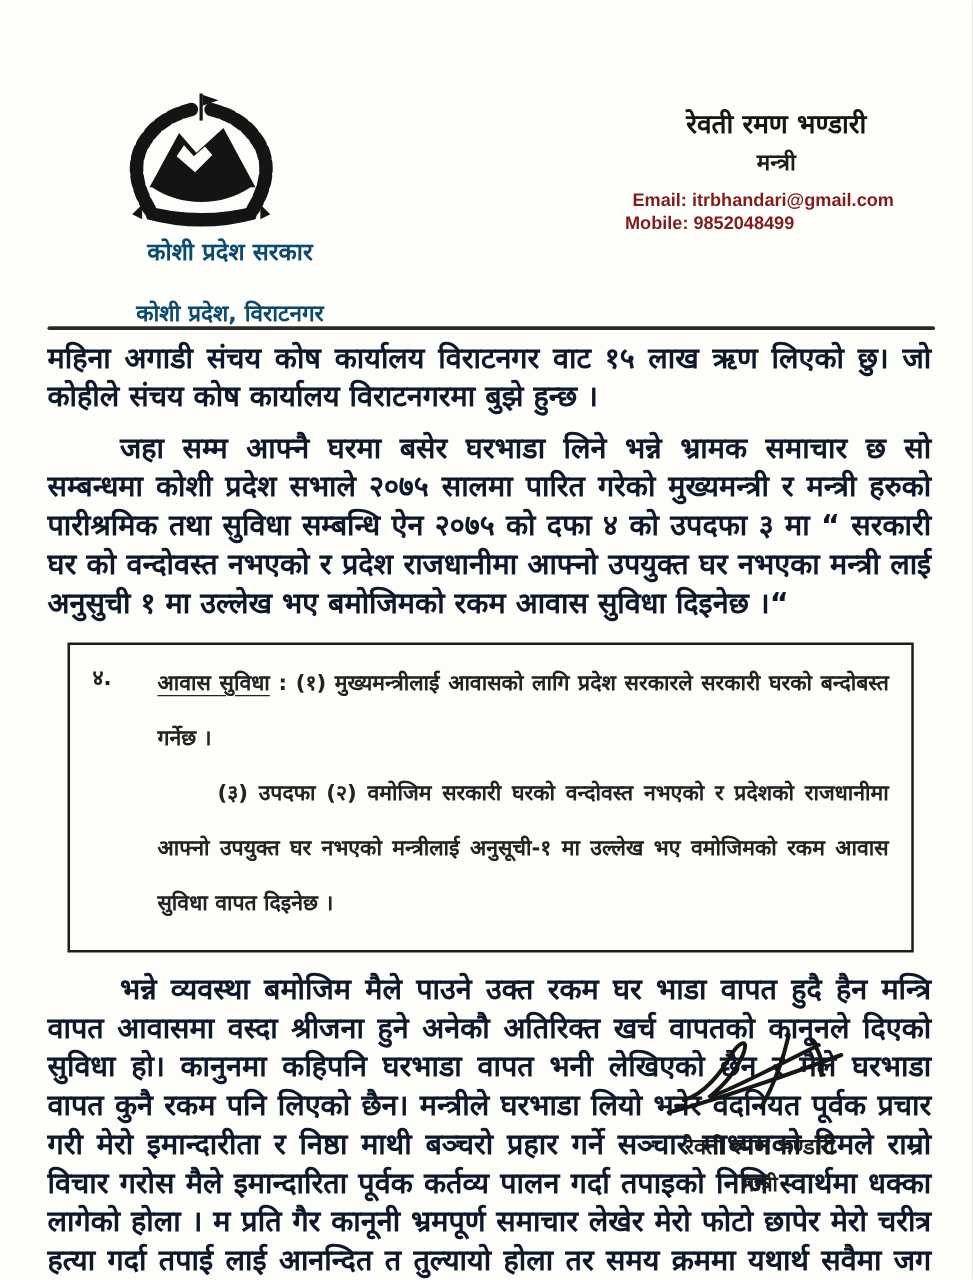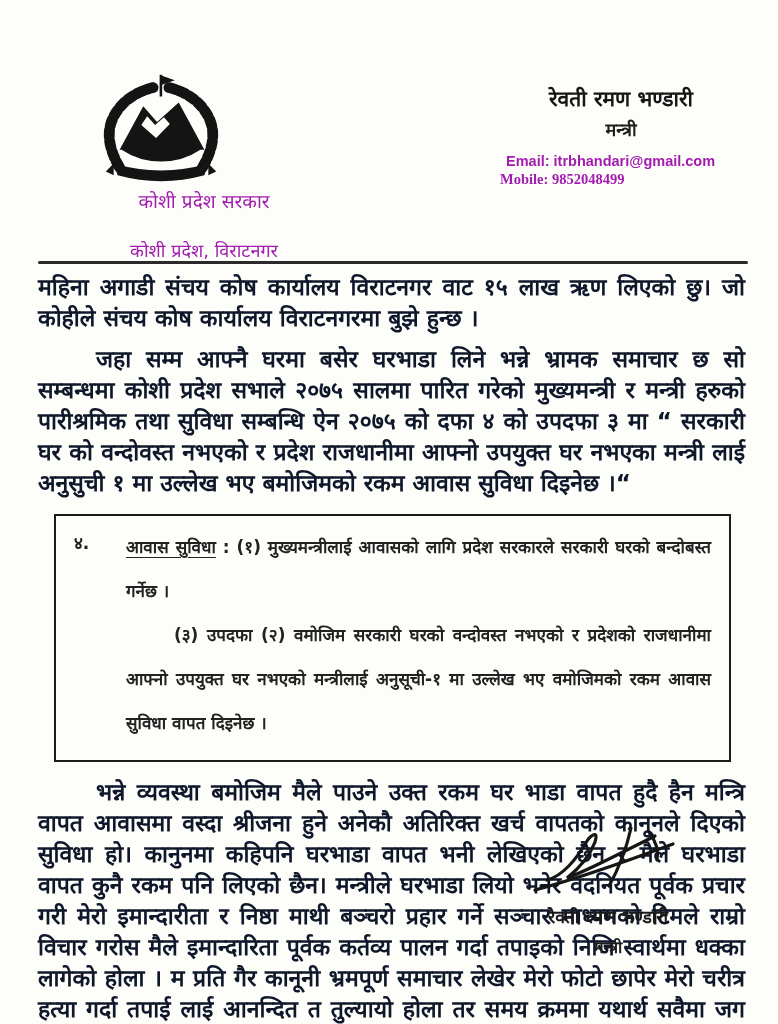--- a/index.html
+++ b/index.html
@@ -8,33 +8,33 @@
     width:778px;height:1024px;
     margin:0 auto;
     background:#fdfdfa;
     font-family:"DejaVu Sans","Liberation Sans",sans-serif;
     color:#1e1e1e;
     overflow:hidden;
     box-shadow:0 0 6px rgba(0,0,0,.25);
   }
   
   .emblem{position:absolute;left:92px;top:72px;width:138px;height:116px;}
-  .org-line{position:absolute;left:44px;width:320px;text-align:center;font-weight:normal;color:#a21caf;}
+  .org-line{position:absolute;left:24px;width:320px;text-align:center;font-weight:bold;color:#0c4a6e;}
   .org1{top:188px;font-size:19px;}
   .org2{top:213px;font-size:18px;}
   .org3{top:238px;font-size:18px;}
   .officer{position:absolute;left:488px;top:84px;width:266px;}
   .officer-name{font-size:21px;font-weight:bold;text-align:center;color:#161616;}
   .officer-title{font-size:18px;font-weight:bold;text-align:center;margin-top:5px;}
   .officer-email,.officer-mobile{
     font-family:"Liberation Sans","DejaVu Sans",sans-serif;
-    font-size:14.5px;font-weight:bold;text-align:left;color:#a21caf;
+    font-size:14.5px;font-weight:bold;text-align:left;color:#7f1d1d;
   }
   .officer-email{margin-top:12px;padding-left:18px;}
-  .officer-mobile{margin-top:2px;padding-left:12px;font-family:Liberation Serif, serif;}
+  .officer-mobile{margin-top:2px;padding-left:12px;}
   .rule{position:absolute;left:38px;top:261px;width:710px;height:2.5px;background:#2a2a2a;border-radius:2px;}
   
   .body-text{position:absolute;left:38px;top:272px;width:707px;}
   .para{
     margin:0;font-size:23px;line-height:31px;text-align:justify;
     font-weight:600;color:#0f172a;
   }
   .indent{text-indent:58px;}
   .p2{margin-top:10px;}
   .p3{margin-top:15px;}

